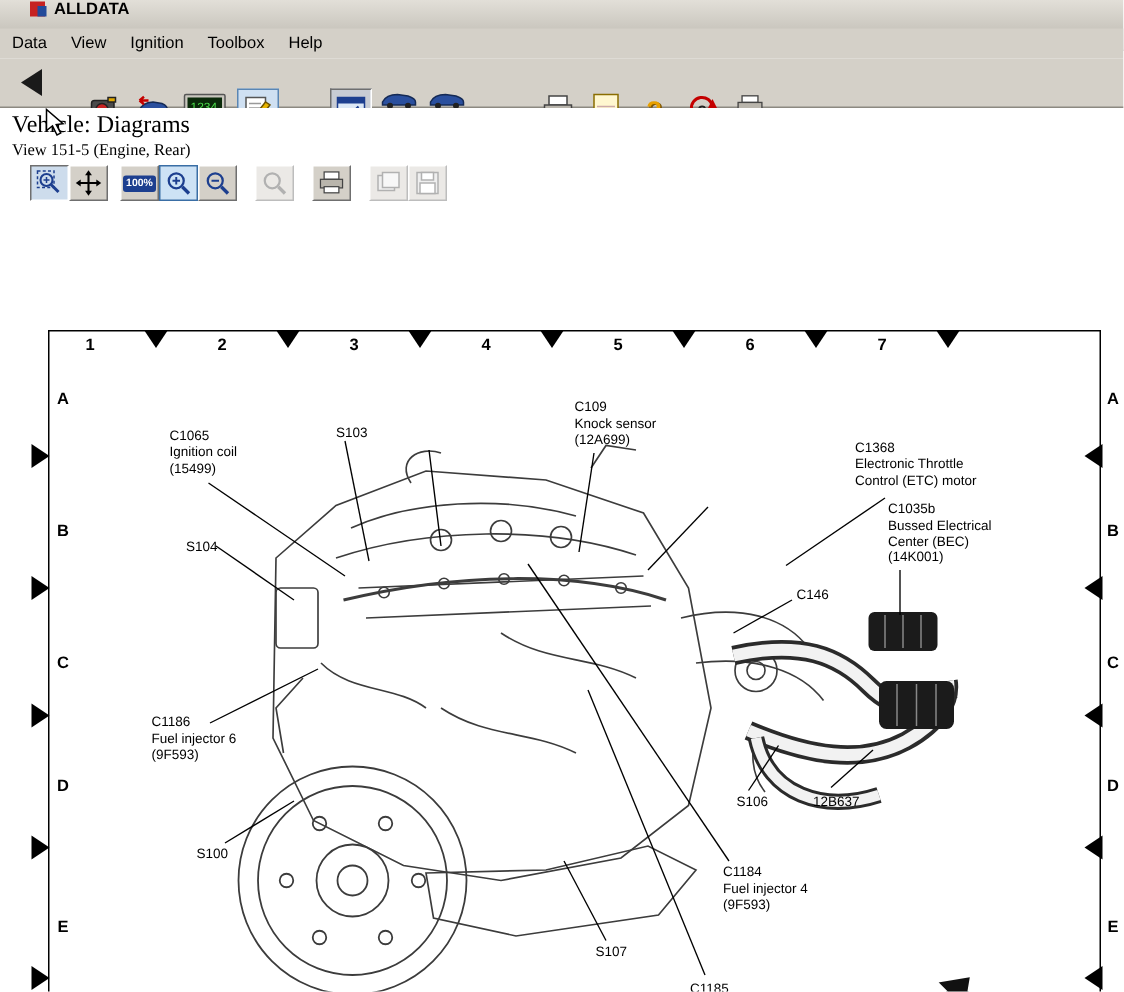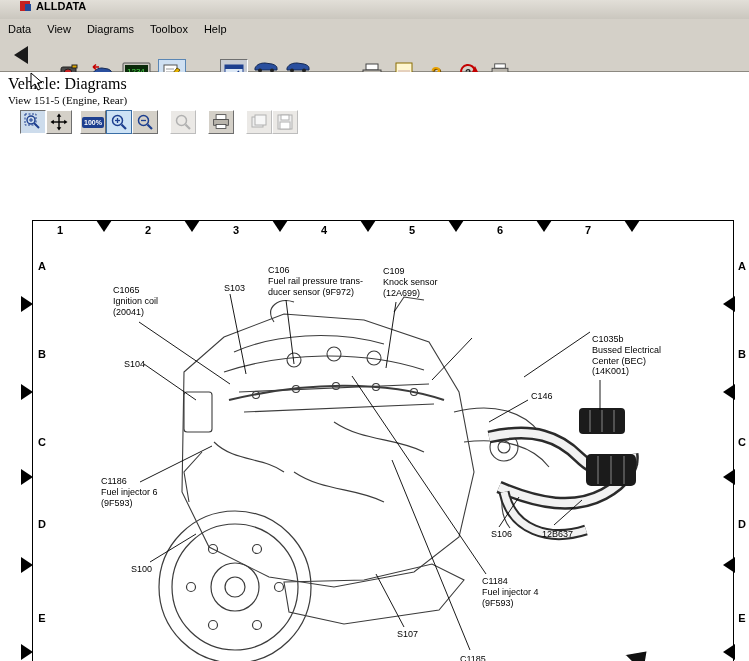--- a/index.html
+++ b/index.html
@@ -123,21 +123,21 @@
   <div class="app-icon">
       <div class="a1"></div>
       <div class="a2"></div>
     </div>
   <div class="window-title">ALLDATA</div>
 </div>
 
 <div class="menubar">
   <div class="menu-item">Data</div>
   <div class="menu-item">View</div>
-  <div class="menu-item">Diagrams</div>
+  <div class="menu-item">Ignition</div>
   <div class="menu-item">Toolbox</div>
   <div class="menu-item">Help</div>
 </div>
 
 <div class="toolbar">
   <div class="tb-back"></div>
 
   <div class="tb-group g1">
     <div class="tbicon">
       <svg width="22" height="22" viewBox="0 0 22 22">
@@ -436,28 +436,28 @@
         <line x1="520" y1="283" x2="548" y2="258"></line>
         <line x1="116" y1="320" x2="162" y2="292"></line>
         <line x1="452" y1="332" x2="318" y2="134"></line>
         <line x1="370" y1="385" x2="342" y2="332"></line>
         <line x1="436" y1="408" x2="358" y2="218"></line>
       </g>
     </svg>
 
     <div class="callout" style="left:113px;top:142px">C1065
 Ignition coil
-(20041)</div>
+(15499)</div>
     <div class="callout" style="left:224px;top:140px">S103</div>
-    <div class="callout" style="left:268px;top:122px">C106
-Fuel rail pressure trans-
-ducer sensor (9F972)</div>
     <div class="callout" style="left:383px;top:123px">C109
 Knock sensor
 (12A699)</div>
+    <div class="callout" style="left:570px;top:150px">C1368
+Electronic Throttle
+Control (ETC) motor</div>
     <div class="callout" style="left:592px;top:191px">C1035b
 Bussed Electrical
 Center (BEC)
 (14K001)</div>
     <div class="callout" style="left:531px;top:248px">C146</div>
     <div class="callout" style="left:124px;top:216px">S104</div>
     <div class="callout" style="left:101px;top:333px">C1186
 Fuel injector 6
 (9F593)</div>
     <div class="callout" style="left:491px;top:386px">S106</div>

